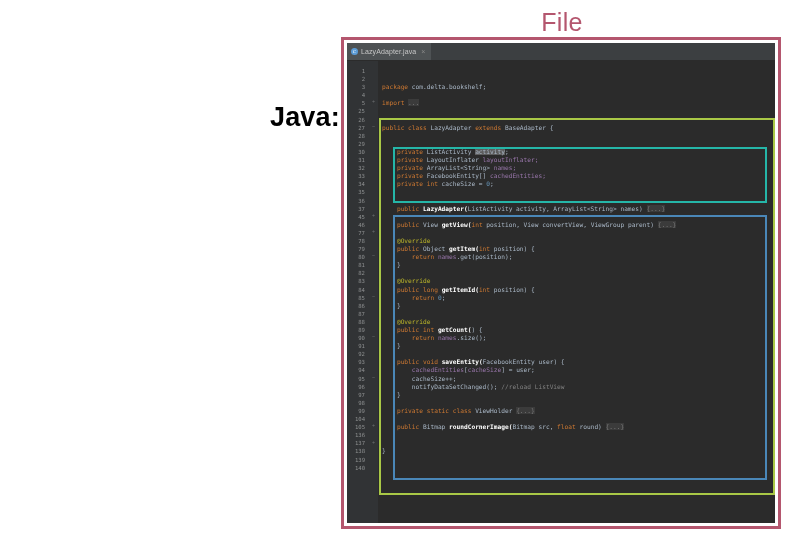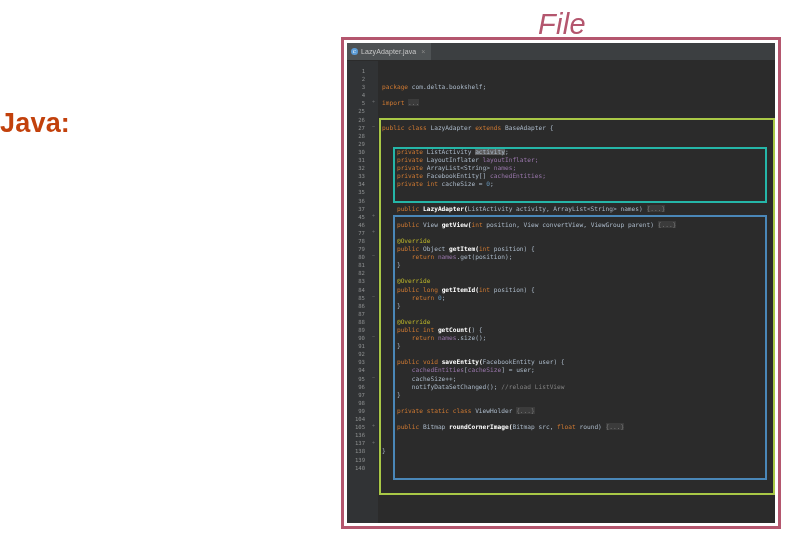--- a/index.html
+++ b/index.html
@@ -12,43 +12,42 @@
     background: #ffffff;
     font-family: "Liberation Sans", sans-serif;
     overflow: hidden;
     position: relative;
   }
 
   
   #left-title {
     position: absolute;
     left: 0px;
-    top: 105px;
+    top: 99px;
     width: 340px;
-    text-align: left;
-    color: #c2410c;
+    text-align: right;
+    color: #000000;
     font-size: 27px;
     font-weight: bold;
     line-height: 1.38;
     letter-spacing: 0.2px;
   }
   #left-title .ln { display: block; }
 
   
   #file-caption {
     position: absolute;
     left: 472px;
     top: 8px;
     width: 180px;
     text-align: center;
     color: #b4566e;
-    font-size: 29px;
+    font-size: 25px;
     font-weight: normal;
     letter-spacing: 0.3px;
-    font-style: italic;
   }
 
   
   #file-frame {
     position: absolute;
     left: 341px;
     top: 37px;
     width: 440px;
     height: 492px;
     border: 3px solid #b4566e;

